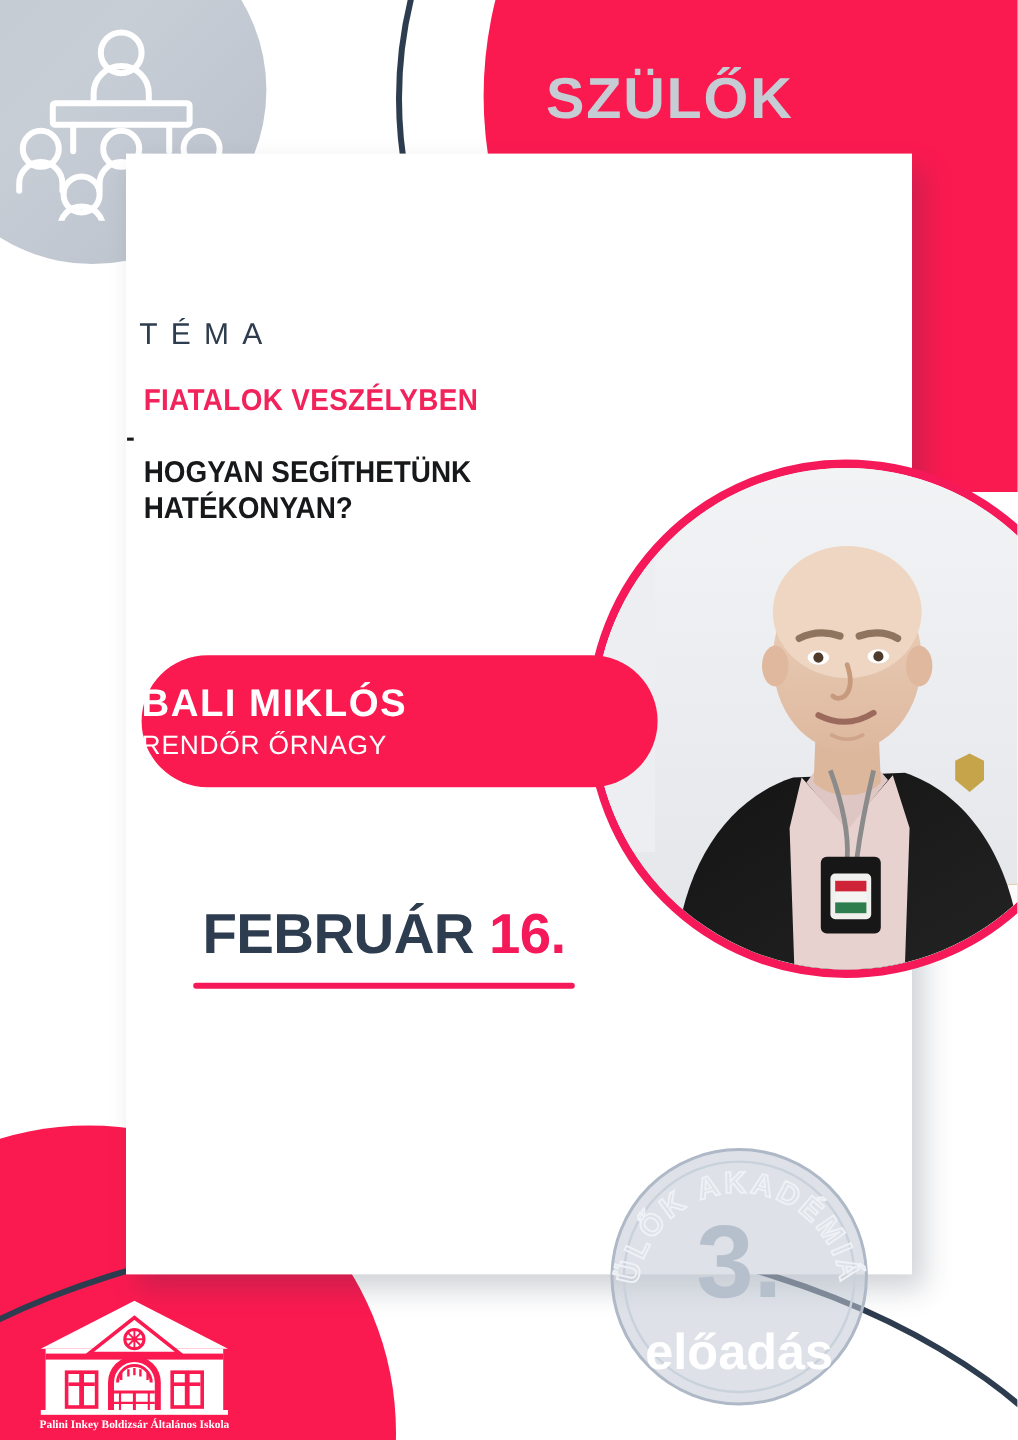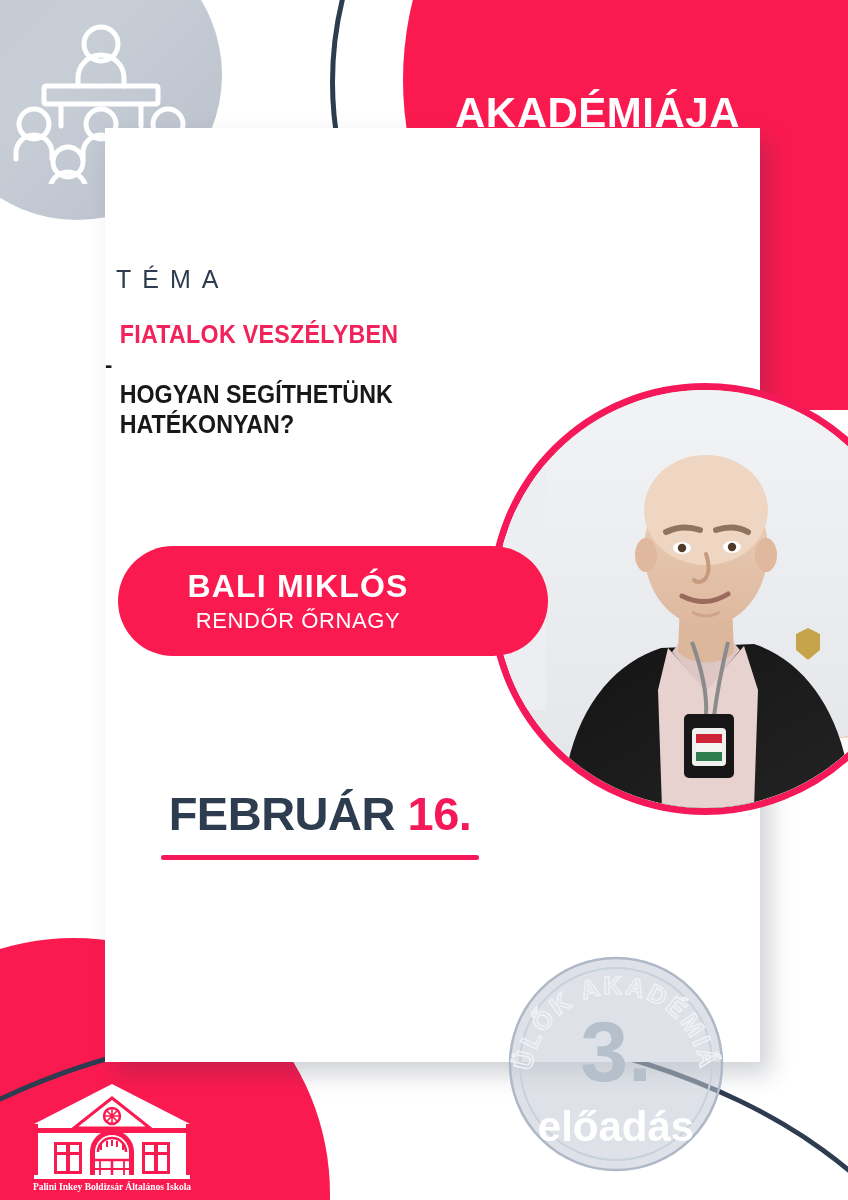--- a/index.html
+++ b/index.html
@@ -139,34 +139,34 @@
   .photo-inner svg { position:absolute; left:0; top:0; width:418px; height:418px; }
 
   
   .name-pill {
     position:absolute;
     left:118px; top:546px;
     width:430px; height:110px;
     background:#fb1a50;
     border-radius:55px;
     display:flex; flex-direction:column;
-    align-items:center; justify-content:center;
+    justify-content:center;
     padding-right:70px;
   }
   .name-pill .nm {
     color:#fff; font-size:32px; font-weight:bold; letter-spacing:1.2px;
   }
   .name-pill .rank {
     color:#fff; font-size:22px; font-weight:400; letter-spacing:.6px;
     margin-top:3px;
   }
 
   
   .date-block {
-    position:absolute; left:125px; top:786px;
+    position:absolute; left:125px; top:750px;
     width:390px; text-align:center;
   }
   .date-row1 { font-size:47px; font-weight:bold; letter-spacing:-.5px; }
   .date-row1 .mon { color:#2e3c4f; }
   .date-row1 .day { color:#f5195a; }
   .date-rule {
     width:318px; height:5px; margin:14px auto 10px auto;
     background:#f5195a; border-radius:4px;
   }
   .date-row2 { font-size:47px; font-weight:bold; letter-spacing:-.5px; }
@@ -222,20 +222,21 @@
   <div class="pink-top"></div>
   <div class="pink-top-fill"></div>
   <div class="arc-top"></div>
 
   <div class="pink-bottom"></div>
   <div class="arc-bottom"></div>
 
   <div class="card"></div>
 
   <div style="position:absolute;left:455px;top:55px;width:340px;">
+    <div style="font-size:48px;font-weight:bold;color:#c6ccd4;letter-spacing:1.5px;">SZÜLŐK</div>
     <div style="font-size:42px;font-weight:bold;color:#ffffff;letter-spacing:.5px;margin-top:34px;">AKADÉMIÁJA</div>
   </div>
 
   <div class="topic">
     <div class="topic-label">TÉMA</div>
     <div class="topic-line1">FIATALOK VESZÉLYBEN</div>
     <div class="topic-dash">-</div>
     <div class="topic-line2">HOGYAN SEGÍTHETÜNK HATÉKONYAN?</div>
   </div>
 

